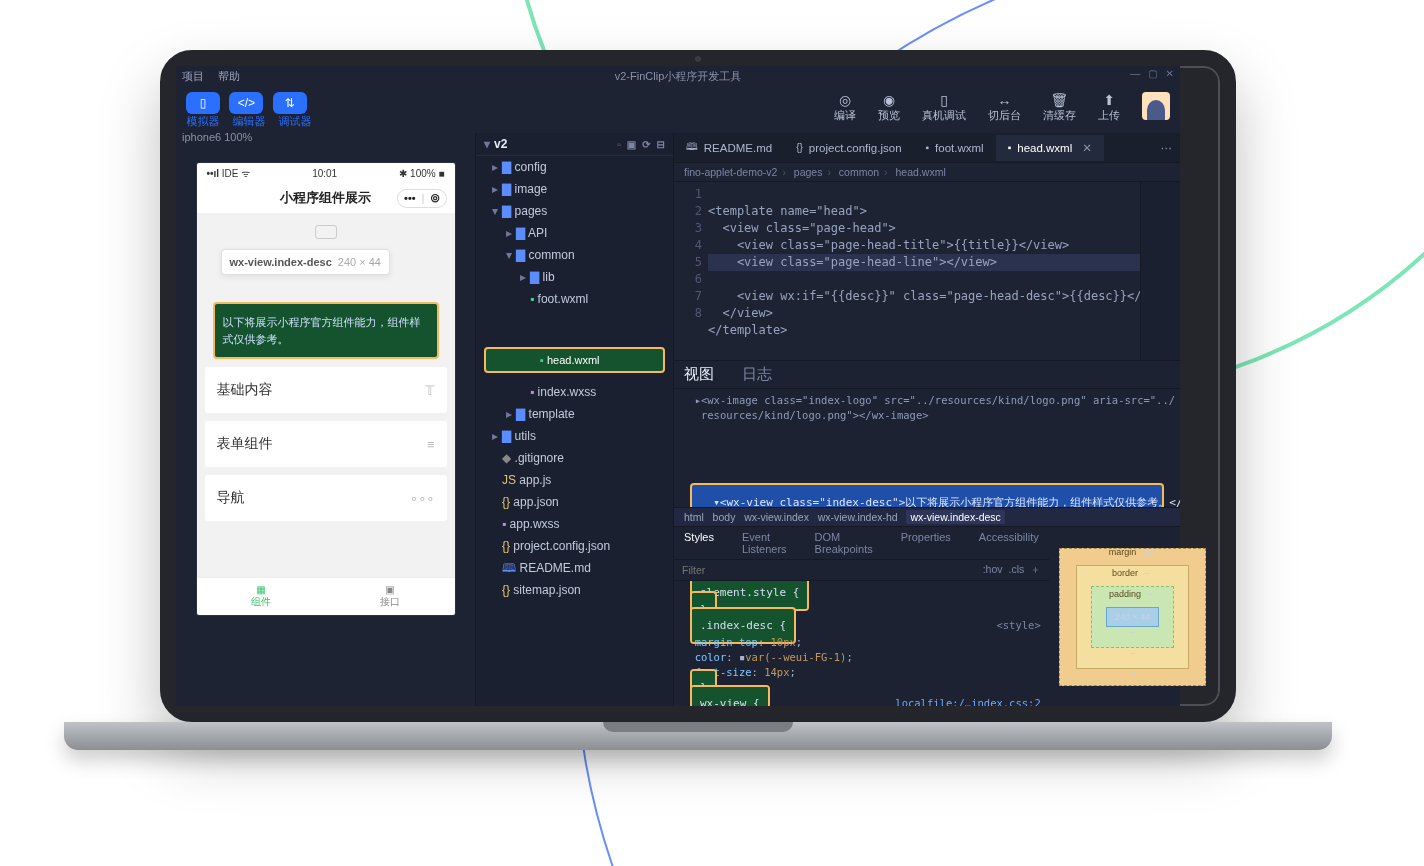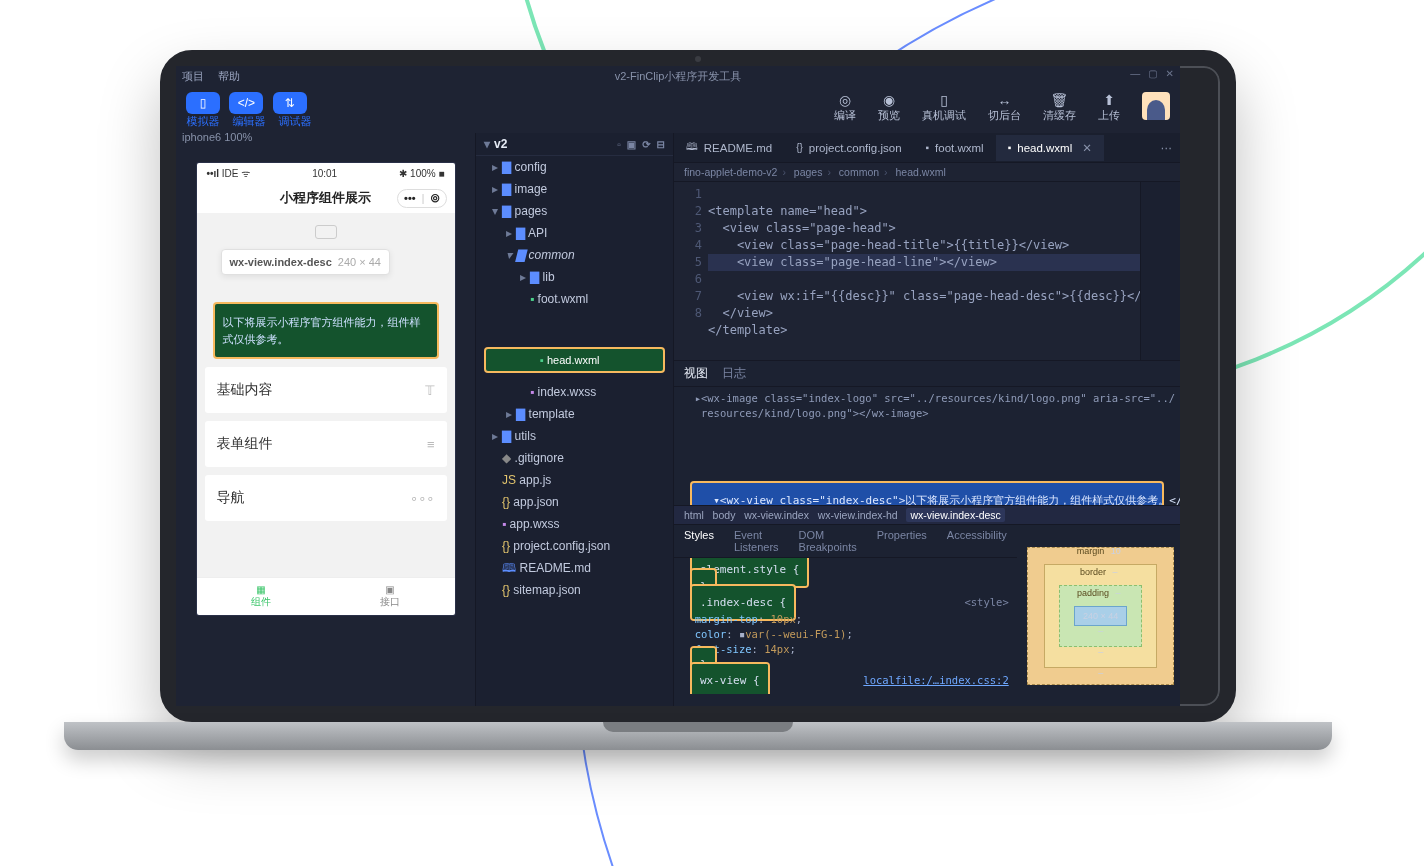--- a/index.html
+++ b/index.html
@@ -78,32 +78,32 @@
 .crumbs { padding: 3px 10px; font-size: 10.5px; color: #7b86a4; border-bottom: 1px solid #151825; }
 .crumbs .sep { margin: 0 5px; color: #4a536e; }
 
 .code { flex: 0 0 170px; display: flex; font-family: Consolas,Menlo,monospace; font-size: 12px; background: #1e2333; position: relative; }
 .gut { width: 34px; text-align: right; color: #4e5875; padding: 4px 6px 4px 0; line-height: 17px; user-select: none; }
 .lines { padding: 4px 0; line-height: 17px; white-space: pre; color: #98a3c0; overflow: hidden; flex:1;}
 .lines .hl { background: #2a3250; display: block; }
 .minimap { width:40px; background:#1b2030; border-left:1px solid #151825;}
 
 .insp { flex: 1; display: flex; flex-direction: column; min-height: 0; border-top: 1px solid #151825; background: #1c2232; }
-.insp-tabs { display:flex; gap:14px; padding:4px 10px; font-size:12px; color:#7b86a4; border-bottom:1px solid #151825;}
+.insp-tabs { display:flex; gap:28px; padding:4px 10px; font-size:15px; color:#7b86a4; border-bottom:1px solid #151825;}
 .insp-tabs .on{ color:#e6ebf5;}
 .dom { font-family: Consolas,Menlo,monospace; font-size: 10.5px; line-height: 15px; padding: 4px 8px; color: #8f9bb8; flex: 0 0 118px; overflow: hidden; }
 .dom .row { white-space: pre; }
 .dom .row.sel { background: #1f4fa8; color: #dce7ff; }
 
 .path { font-size: 10.5px; color: #9aa4bf; padding: 3px 10px; border-top: 1px solid #151825; border-bottom: 1px solid #151825; background: #222841; }
 .path .on { color: #fff; background:#2d365a; padding:1px 4px; border-radius:2px;}
 
 .devrow { display: flex; flex: 1; min-height: 0; }
 .styles { flex: 1; display: flex; flex-direction: column; }
-.sub-tabs { display: flex; gap: 20px; padding: 4px 10px; font-size: 11px; color: #7b86a4; border-bottom: 1px solid #151825; }
+.sub-tabs { display: flex; gap: 28px; padding: 4px 10px; font-size: 11px; color: #7b86a4; border-bottom: 1px solid #151825; }
 .sub-tabs .on { color: #fff; }
 .filter { display:flex; padding:3px 8px; border-bottom:1px solid #151825; font-size:10.5px; color:#7b86a4;}
 .filter input { flex:1; background:transparent; border:none; color:#c9d1e3; font-size:10.5px; outline:none;}
 .filter .tg { margin-left:6px;}
 .rules { padding: 4px 8px; font-family: Consolas,Menlo,monospace; font-size: 10.5px; line-height: 15px; color: #a6b0c9; overflow: auto; }
 .rules .sel { color: #d7dff2; }
 .rules .prop { color: #80c7ff; } .rules .val { color: #c29a5b; }
 .rules .src { float: right; color: #7b86a4; }
 .rules .link { color:#6fa8ff; text-decoration:underline;}
 
@@ -212,21 +212,21 @@
               <span>▫</span>
               <span>▣</span>
               <span>⟳</span>
               <span>⊟</span>
             </span>
           </div>
           <div class="nd" style="padding-left:16px;"><span class="ar">▸</span><span class="fd">▇ </span><span>config</span></div>
           <div class="nd" style="padding-left:16px;"><span class="ar">▸</span><span class="fd">▇ </span><span>image</span></div>
           <div class="nd" style="padding-left:16px;"><span class="ar">▾</span><span class="fd">▇ </span><span>pages</span></div>
           <div class="nd" style="padding-left:30px;"><span class="ar">▸</span><span class="fd">▇ </span><span>API</span></div>
-          <div class="nd" style="padding-left:30px;font-style:italic;"><span class="ar">▾</span><span class="fd">▇ </span><span>common</span></div>
+          <div class="nd" style="padding-left:30px;"><span class="ar">▾</span><span class="fd">▇ </span><span>common</span></div>
           <div class="nd" style="padding-left:44px;"><span class="ar">▸</span><span class="fd">▇ </span><span>lib</span></div>
           <div class="nd" style="padding-left:54px;"><span class="fi-g">▪ </span><span>foot.wxml</span></div>
           <div class="nd sel" style="padding-left:54px;margin-top:39px;"><span class="fi-g">▪ </span><span>head.wxml</span></div>
           <div class="nd" style="padding-left:54px;"><span class="fi-p">▪ </span><span>index.wxss</span></div>
           <div class="nd" style="padding-left:30px;"><span class="ar">▸</span><span class="fd">▇ </span><span>template</span></div>
           <div class="nd" style="padding-left:16px;"><span class="ar">▸</span><span class="fd">▇ </span><span>utils</span></div>
           <div class="nd" style="padding-left:26px;"><span style="color:#888">◆ </span><span>.gitignore</span></div>
           <div class="nd" style="padding-left:26px;"><span class="fi-js">JS </span><span>app.js</span></div>
           <div class="nd" style="padding-left:26px;"><span class="fi-json">{} </span><span>app.json</span></div>
           <div class="nd" style="padding-left:26px;"><span class="fi-p">▪ </span><span>app.wxss</span></div>
@@ -299,20 +299,26 @@
 
             <div class="devrow">
               <div class="styles">
                 <div class="sub-tabs">
                   <span class="on">Styles</span>
                   <span>Event Listeners</span>
                   <span>DOM Breakpoints</span>
                   <span>Properties</span>
                   <span>Accessibility</span>
                 </div>
+                <div class="filter">
+                  <input placeholder="Filter" style="">
+                  <span class="tg">:hov</span>
+                  <span class="tg">.cls</span>
+                  <span class="tg">＋</span>
+                </div>
                 <div class="rules">
 <div><span class="sel">element.style {</span></div>
 <div><span class="sel">}</span></div>
 <div><span class="src">&lt;style&gt;</span><span class="sel">.index-desc {</span></div>
 <div>&nbsp;&nbsp;<span class="prop">margin-top</span>: <span class="val">10px</span>;</div>
 <div>&nbsp;&nbsp;<span class="prop">color</span>: ▪<span class="val">var(--weui-FG-1)</span>;</div>
 <div>&nbsp;&nbsp;<span class="prop">font-size</span>: <span class="val">14px</span>;</div>
 <div><span class="sel">}</span></div>
 <div><span class="src link">localfile:/…index.css:2</span><span class="sel">wx-view {</span></div>
 

